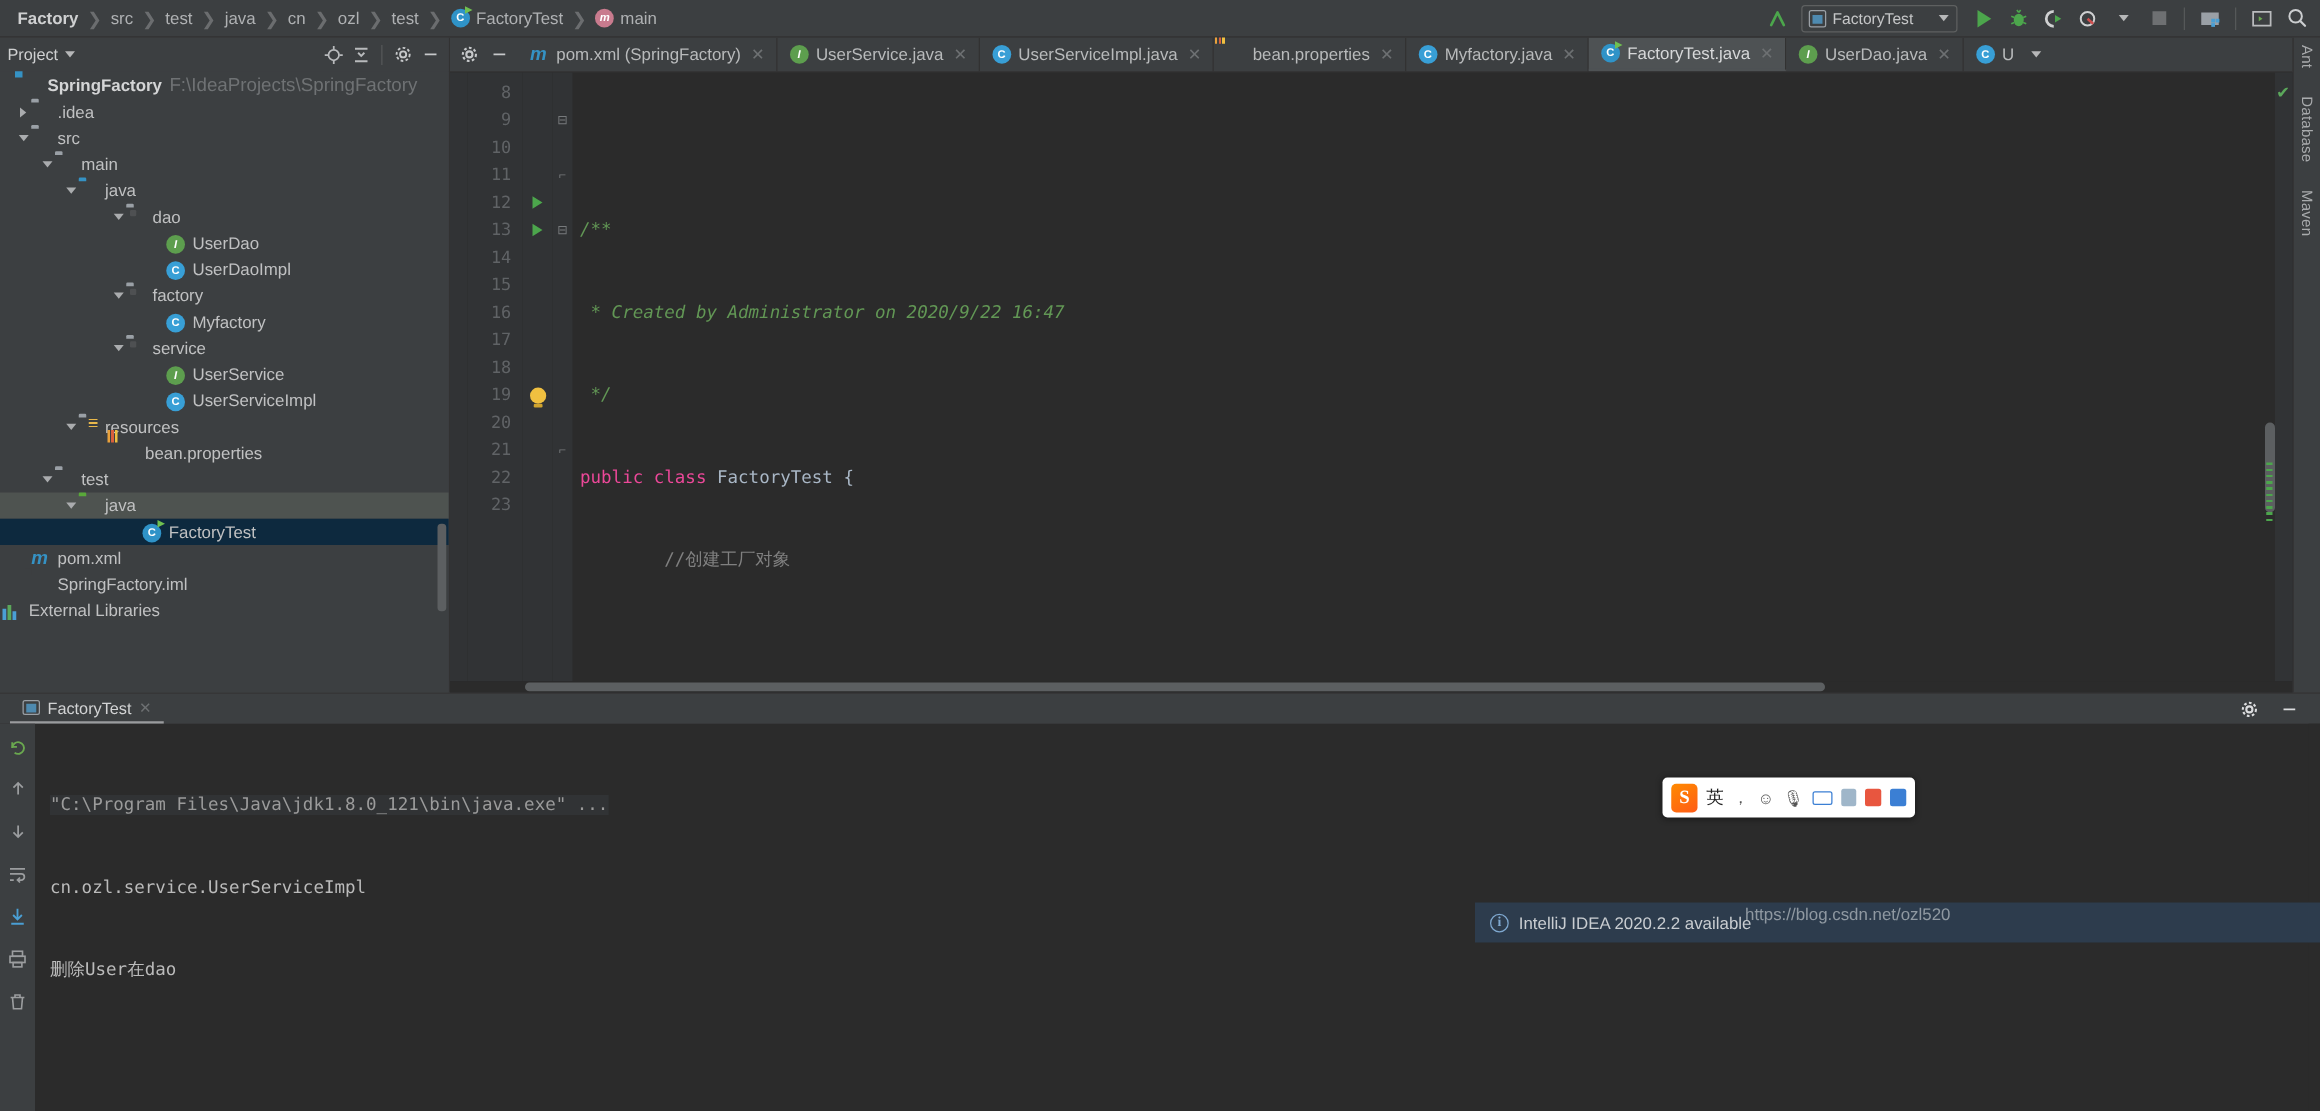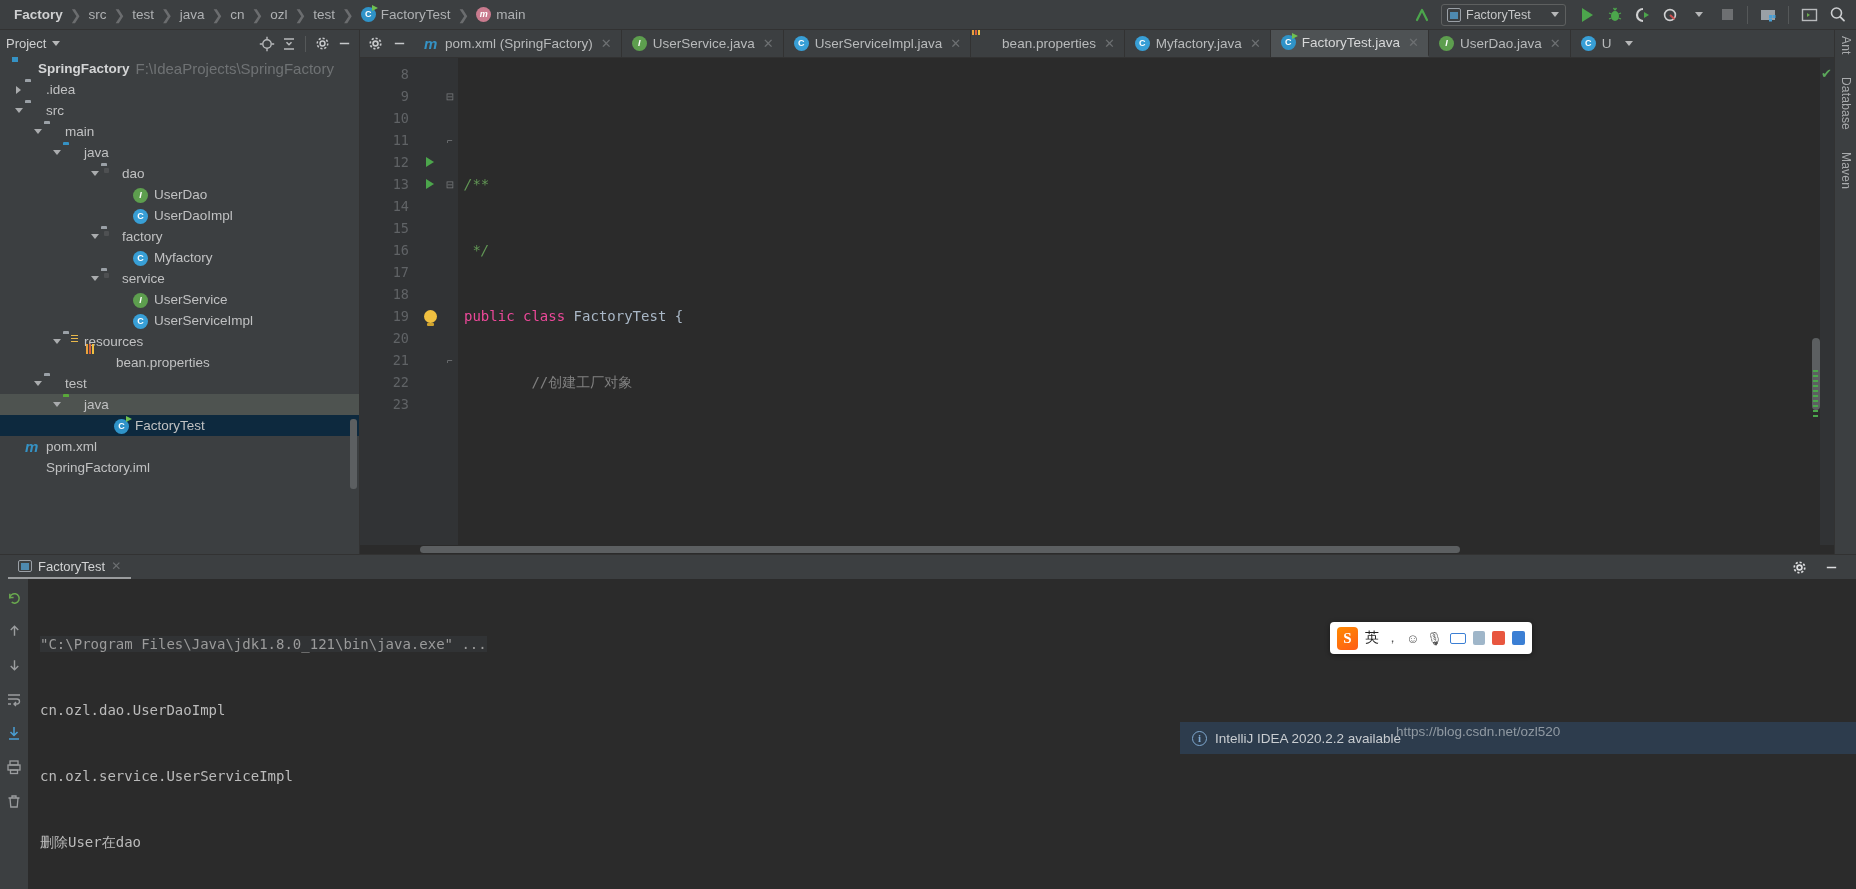--- a/index.html
+++ b/index.html
@@ -449,20 +449,31 @@
           <span class="ticon"><span class="mvn-m">m</span></span>
           <span class="lbl">pom.xml</span>
         </div>
 
         <div class="row" style="padding-left:12px">
           <span class="arrow"></span>
           <span class="ticon"><span class="iml"></span></span>
           <span class="lbl">SpringFactory.iml</span>
         </div>
 
+        <div class="row" style="padding-left:0px">
+          <span class="arrow" style="width:2px;flex:0 0 2px"></span>
+          <span class="ticon">
+              <span class="extlib">
+                <i></i>
+                <i></i>
+                <i></i>
+              </span>
+            </span>
+          <span class="lbl">External Libraries</span>
+        </div>
 
         <div class="leftscroll"></div>
       </div>
     </div>
 
     <div class="rightpane">
 
       <div class="tabsbar">
         <div class="lead">
           <span class="ph-btn">
@@ -582,20 +593,21 @@
           <div class="fd"></div>
             <div class="fd"></div>
           <div class="fd">⌐</div>
           <div class="fd"></div>
             <div class="fd"></div>
         </div>
 
         <div class="code">
           <div class="ln">&nbsp;</div>
           <div class="ln"><span class="cmt">/**</span></div>
+          <div class="ln"><span class="cmt"> * Created by Administrator on 2020/9/22 16:47</span></div>
           <div class="ln"><span class="cmt"> */</span></div>
           <div class="ln"><span class="kw">public class</span> <span class="typ">FactoryTest</span> {</div>
           <div class="ln">        <span class="cmt2">//创建工厂对象</span></div>
           
           
           
           
           
           
           
@@ -682,21 +694,20 @@
         </span>
         <span class="rt">
           <svg width="16" height="16" viewBox="0 0 16 16">
               <path d="M4 5h8l-.8 9H4.8L4 5zM6 5V3h4v2M2.5 5h11" stroke="#9b9d9f" stroke-width="1.3" fill="none"></path>
             </svg>
         </span>
       </div>
 
       <div class="console">
         <div><span class="dim">"C:\Program Files\Java\jdk1.8.0_121\bin\java.exe" ...</span></div>
-        <div>cn.ozl.dao.UserDaoImpl</div>
         <div>cn.ozl.service.UserServiceImpl</div>
         <div>删除User在dao</div>
         
         
         
       </div>
 
       <div class="consolescroll"></div>
     </div>
   </div>

